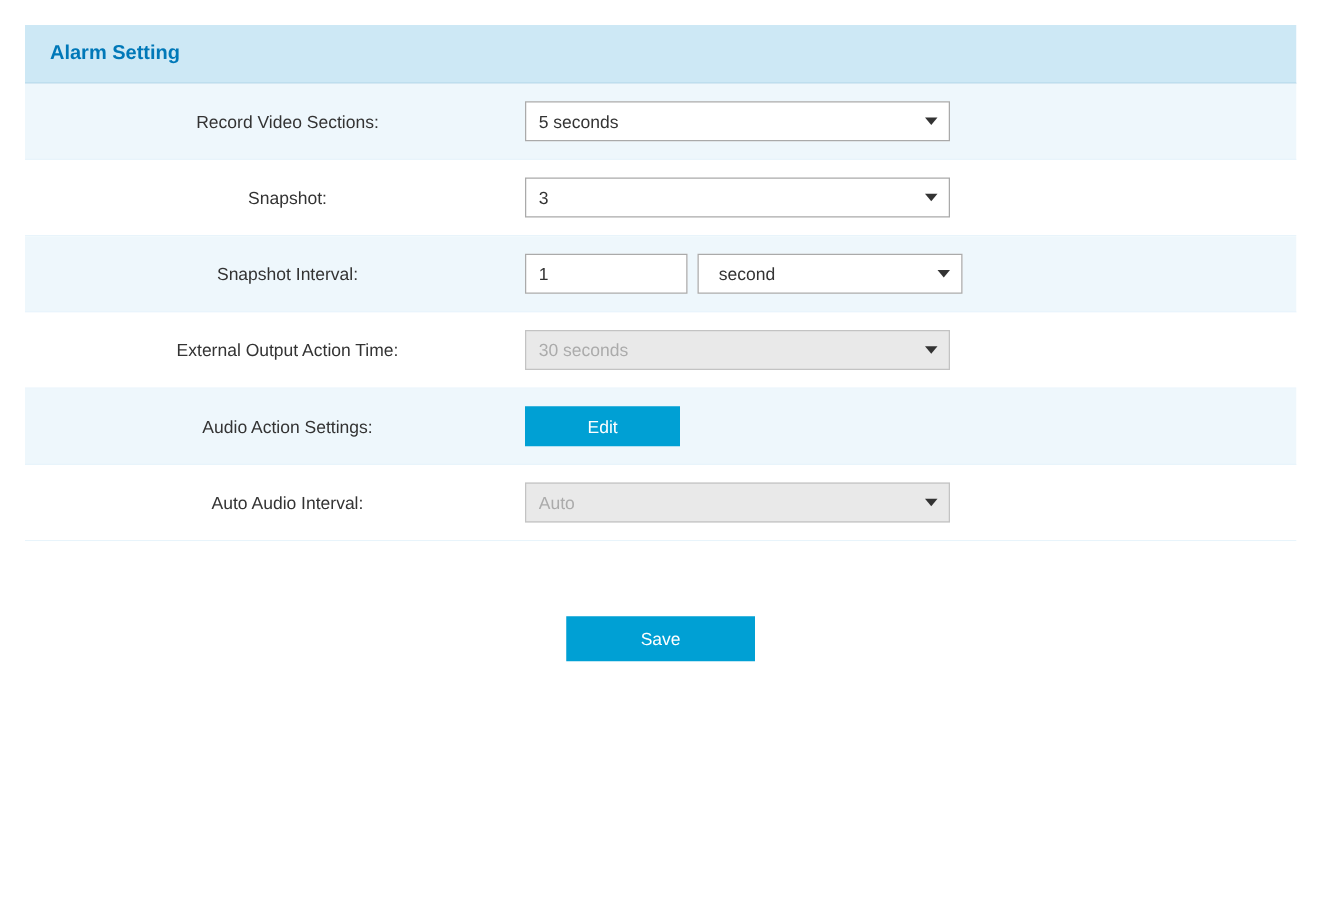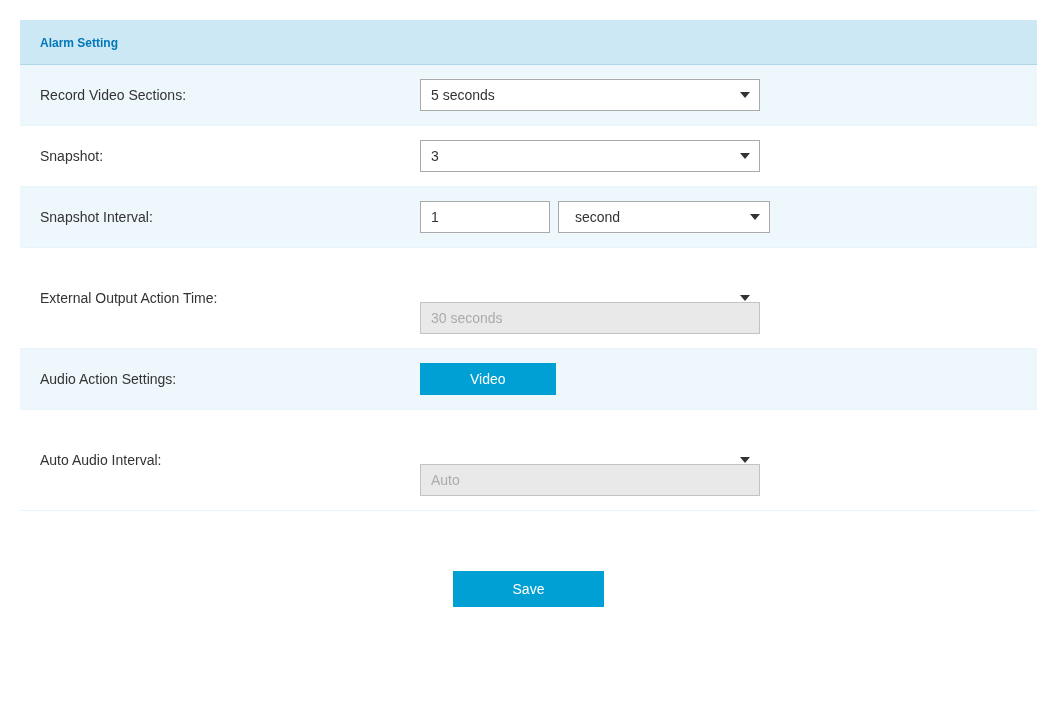--- a/index.html
+++ b/index.html
@@ -25,21 +25,21 @@
     }
 
     .header {
       background: #cde8f5;
       padding: 14px 20px;
       border-bottom: 1px solid #b0d4e8;
     }
 
     .header-title {
       color: #0078b8;
-      font-size: 12px;
+      font-size: 16px;
       font-weight: bold;
     }
 
     .form-body {
       background: #ffffff;
     }
 
     .form-row {
       display: flex;
       align-items: center;
@@ -52,20 +52,21 @@
     }
 
     .form-row:nth-child(even) {
       background: #ffffff;
     }
 
     .form-label {
       width: 380px;
       color: #333333;
       font-size: 14px;
+      text-align: center;
     }
 
     .form-control-area {
       display: flex;
       align-items: flex-end;
       gap: 8px;
     }
 
     .select-wrapper {
       position: relative;
@@ -94,21 +95,20 @@
       width: 340px;
       font-size: 14px;
       color: #333333;
       cursor: pointer;
     }
 
     .select-wrapper.disabled select {
       background: #e0e0e0;
       color: #888888;
       cursor: not-allowed;
-      margin-top: 40px;
     }
 
     .select-wrapper.small select {
       width: 212px;
       padding-left: 16px;
     }
 
     .text-input {
       border: 1px solid #aaaaaa;
       padding: 7px 10px;
@@ -213,21 +213,21 @@
             <option>90 seconds</option>
             <option>120 seconds</option>
           </select>
         </div>
       </div>
     </div>
 
     <div class="form-row">
       <div class="form-label">Audio Action Settings:</div>
       <div class="form-control-area">
-        <button class="edit-button">Video</button>
+        <button class="edit-button">Edit</button>
       </div>
     </div>
 
     <div class="form-row">
       <div class="form-label">Auto Audio Interval:</div>
       <div class="form-control-area">
         <div class="select-wrapper disabled">
           <select disabled="">
             <option>Auto</option>
             <option>1 second</option>

